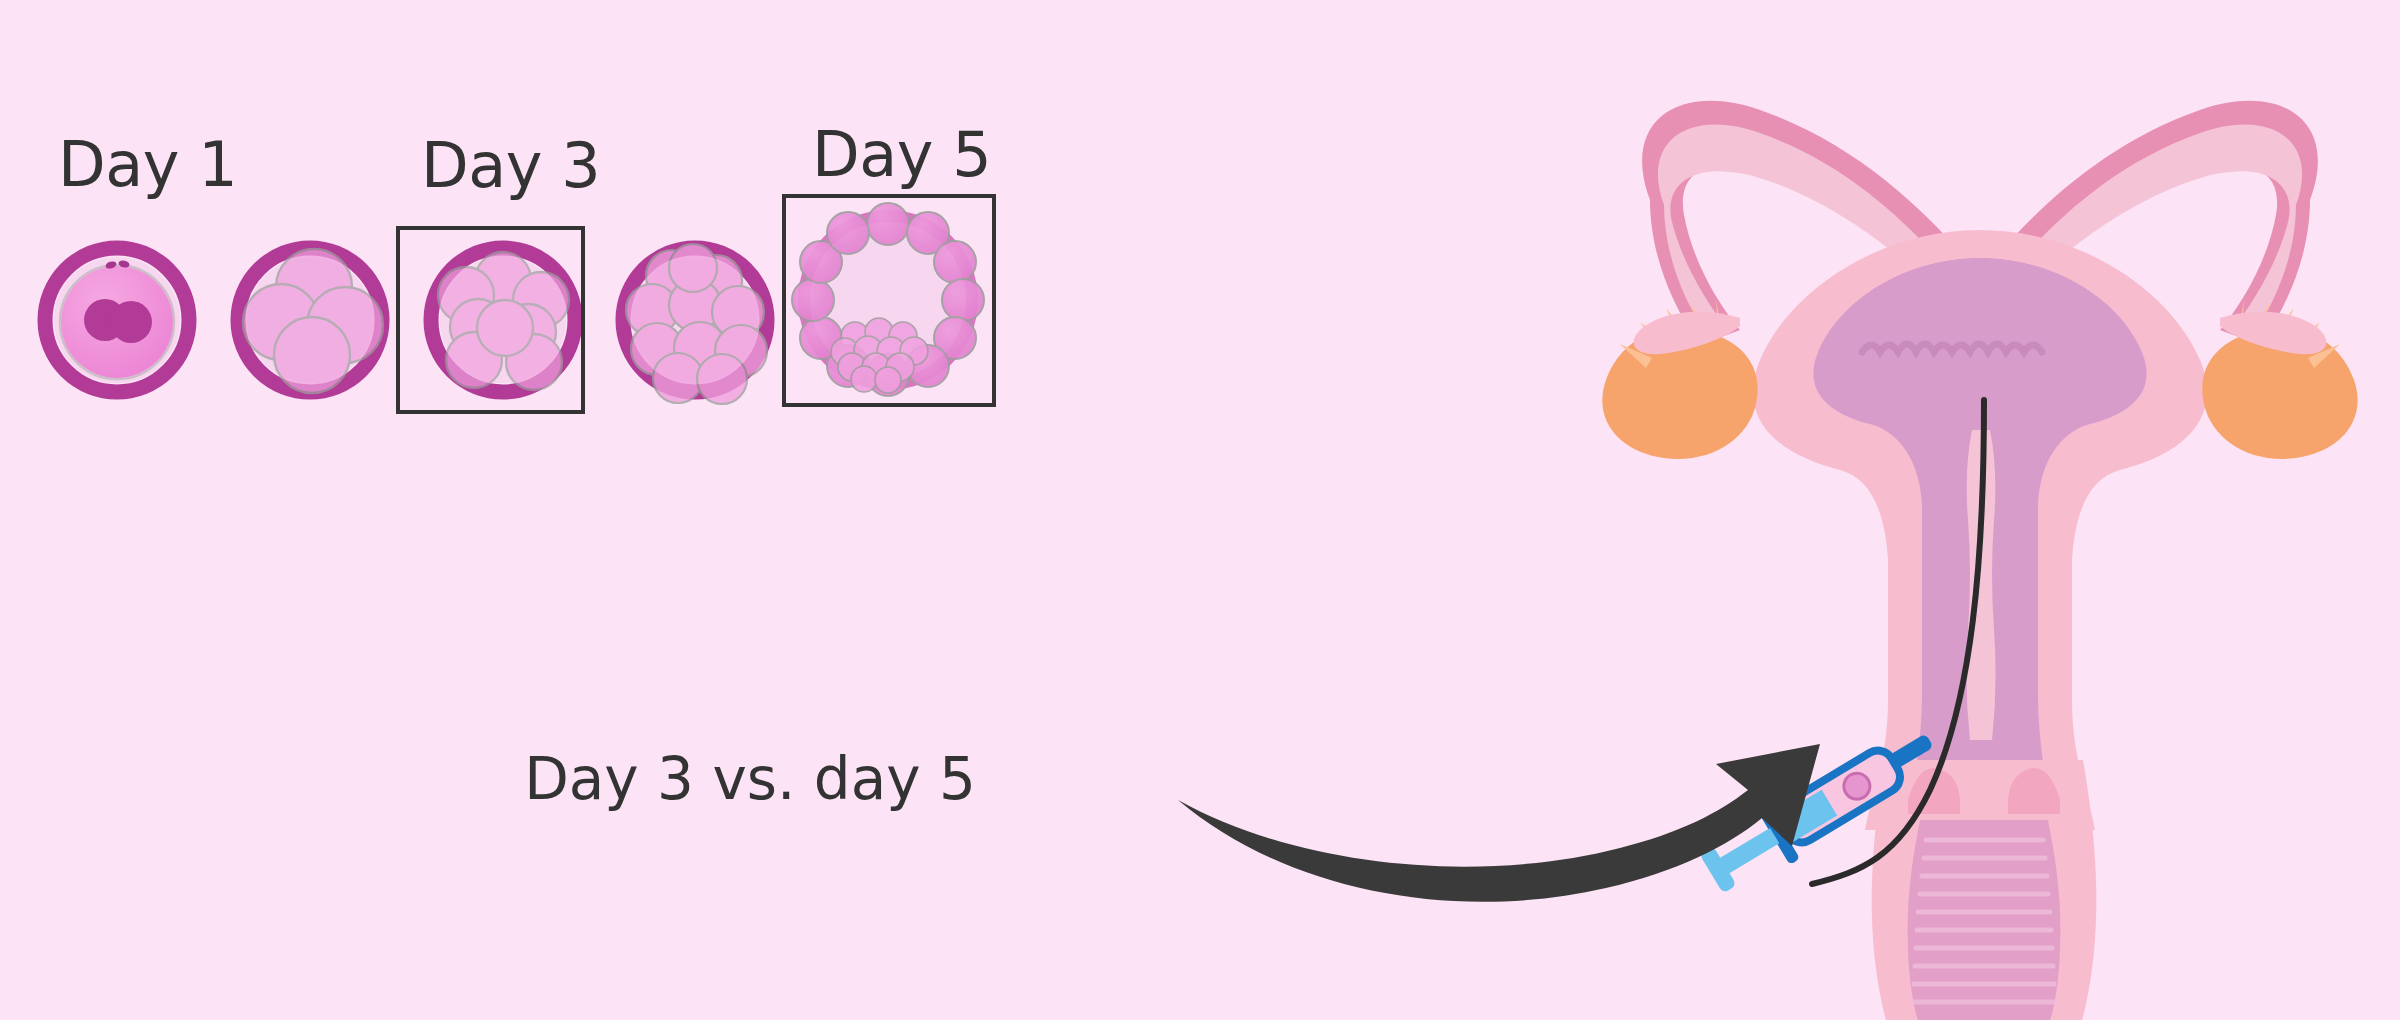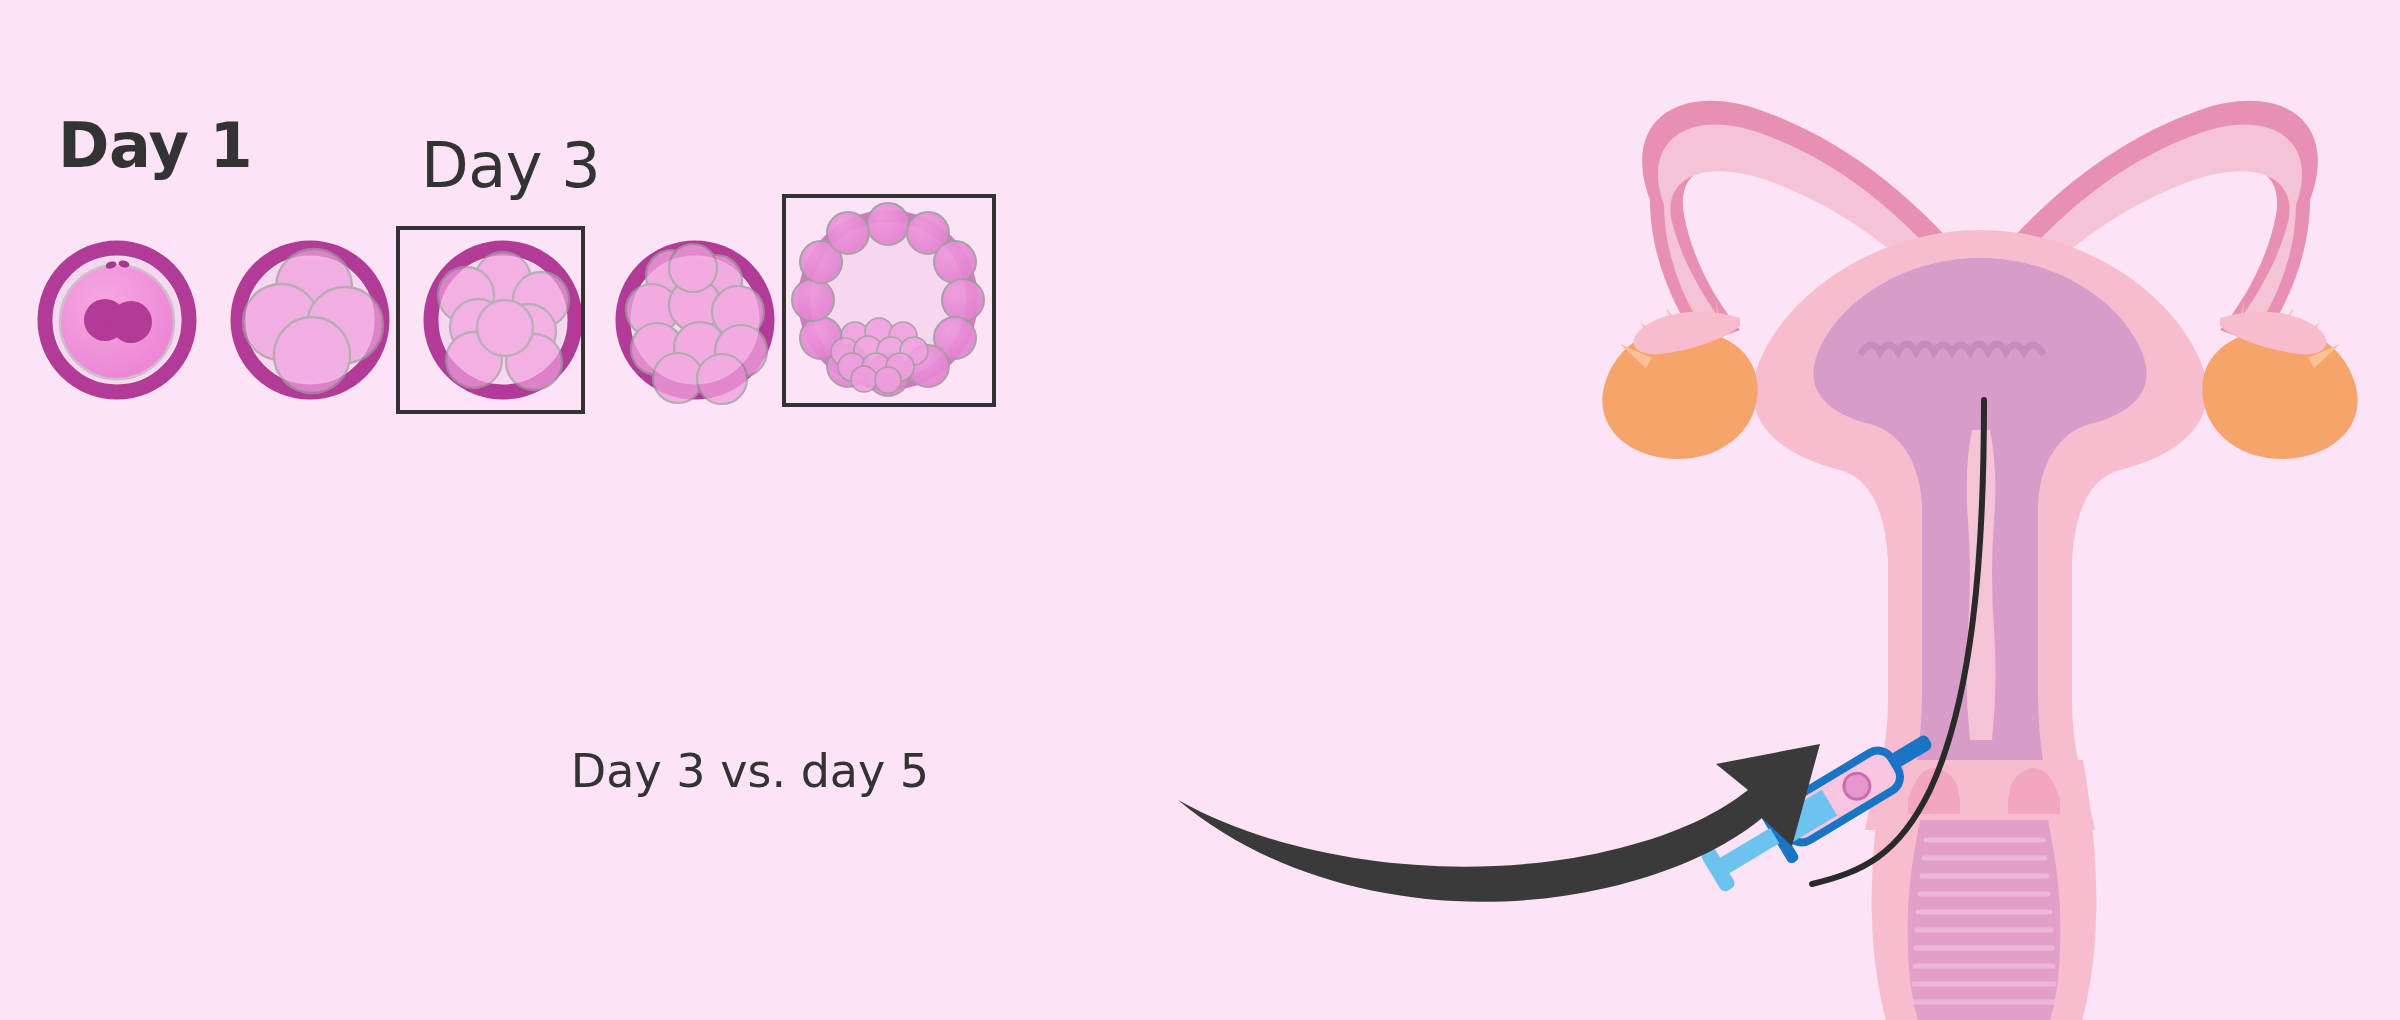--- a/index.html
+++ b/index.html
@@ -15,37 +15,38 @@
     color:#333333;
     font-family:"DejaVu Sans", sans-serif;
     font-size:62px;
     font-weight:400;
     letter-spacing:-0.5px;
     white-space:nowrap;
   }
   .caption{
     position:absolute;
     color:#333333;
-    font-size:46px;
+    font-size:58px;
     line-height:1.3;
     text-align:center;
     white-space:nowrap;
   }
   svg{display:block;}
   .layer{position:absolute;top:0;left:0;}
 </style>
 </head>
 <body style="background: rgb(252, 227, 245);">
 
 <div id="stage" style="background: rgb(252, 227, 245);">
 
-  <div class="lbl" style="left:58px;top:109px;font-weight:bold;">Day 1</div>
+  <div class="lbl" style="left:58px;top:128px;">Day 1</div>
 
   <div class="lbl" style="left:421px;top:118px;margin-top:11px;">Day 3</div>
 
+  <div class="lbl" style="left:812px;top:118px;">Day 5</div>
 
   <svg class="layer" width="2400" height="1020" viewBox="0 0 2400 1020">
     <defs>
       <radialGradient id="cytoGrad" cx="38%" cy="32%" r="72%">
         <stop offset="0%" stop-color="#f6a8e2"></stop>
         <stop offset="100%" stop-color="#ec85d5"></stop>
       </radialGradient>
       <radialGradient id="blastoGrad" cx="35%" cy="30%" r="70%">
         <stop offset="0%" stop-color="#f6b4e6"></stop>
         <stop offset="100%" stop-color="#eb95da"></stop>

